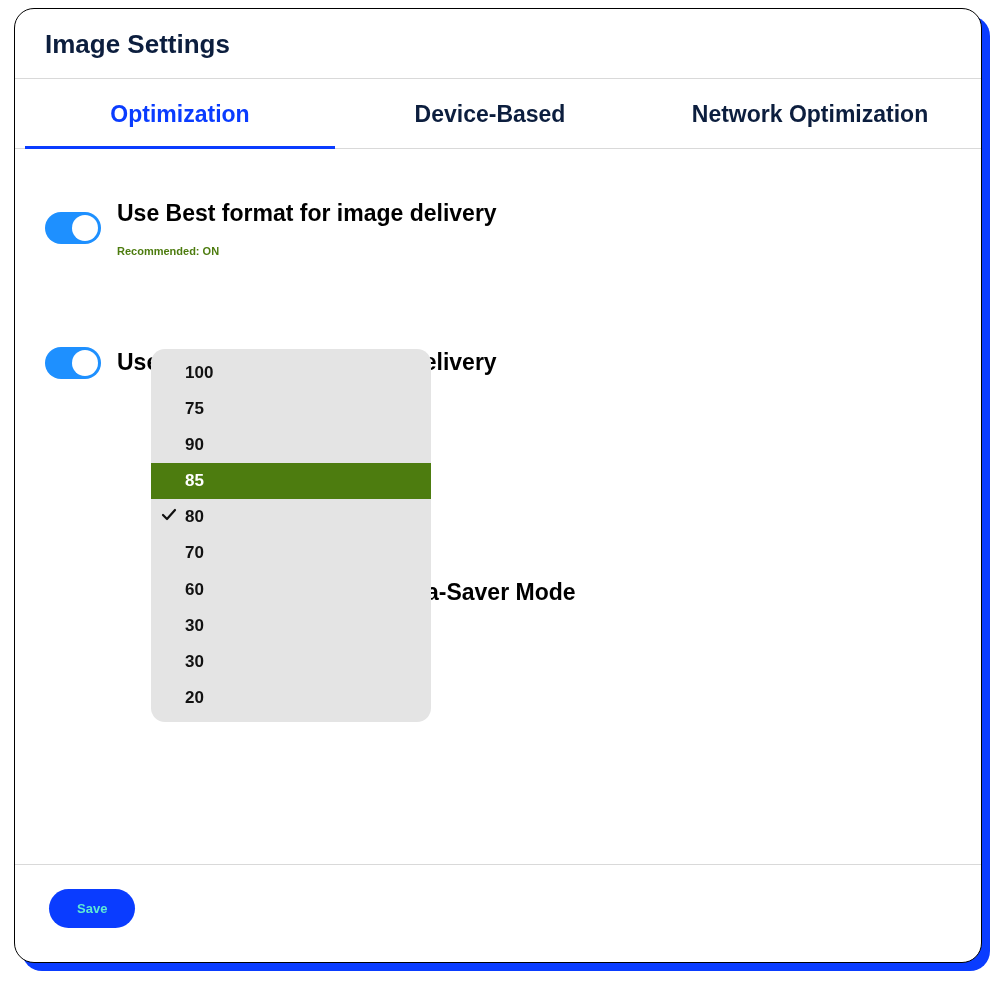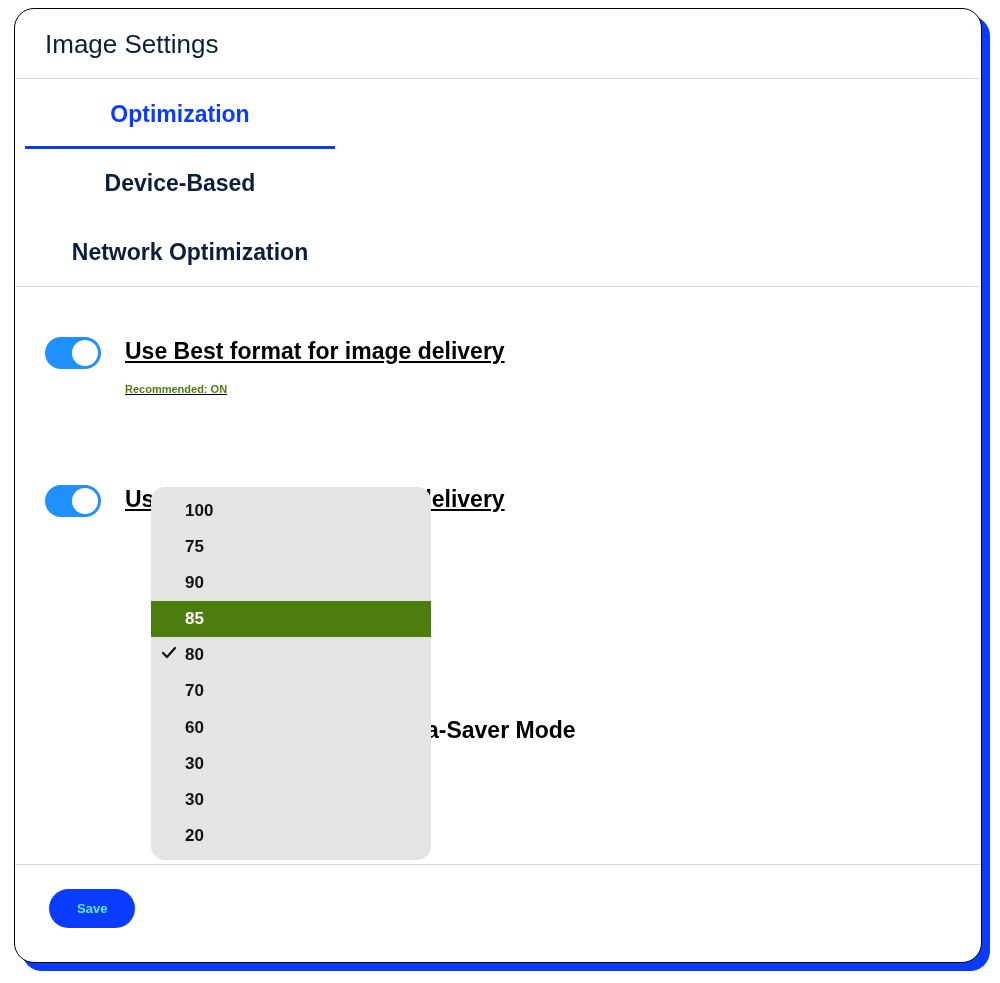--- a/index.html
+++ b/index.html
@@ -21,28 +21,27 @@
     border-radius: 20px;
     box-shadow: 8px 8px 0 0 #0a3cff;
     overflow: hidden;
   }
   .header {
     padding: 20px 30px 18px 30px;
     border-bottom: 1px solid #d9d9d9;
   }
   .header h1 {
     font-size: 26px;
-    font-weight: 400;
+    font-weight: 700;
     color: #0c1e3e;
   }
   .tabs {
     display: flex;
     border-bottom: 1px solid #d9d9d9;
     padding: 0 10px;
-    flex-direction: column;
   }
   .tab {
     flex: 0 0 auto;
     padding: 22px 0 20px 0;
     font-size: 23px;
     font-weight: 700;
     color: #0c1e3e;
     text-align: center;
     cursor: pointer;
     position: relative;
@@ -60,24 +59,23 @@
     height: 3px;
     background: #0a3cff;
   }
   .content {
     position: relative;
     padding: 0 30px;
     height: 680px;
   }
   .setting-row {
     display: flex;
-    align-items: flex-start;
-    gap: 24px;
+    align-items: center;
+    gap: 16px;
     padding-top: 50px;
-    text-decoration: underline;
   }
   .setting-row.second { padding-top: 90px; }
   .toggle {
     width: 56px;
     height: 32px;
     border-radius: 16px;
     background: #1e90ff;
     position: relative;
     flex-shrink: 0;
     cursor: pointer;

